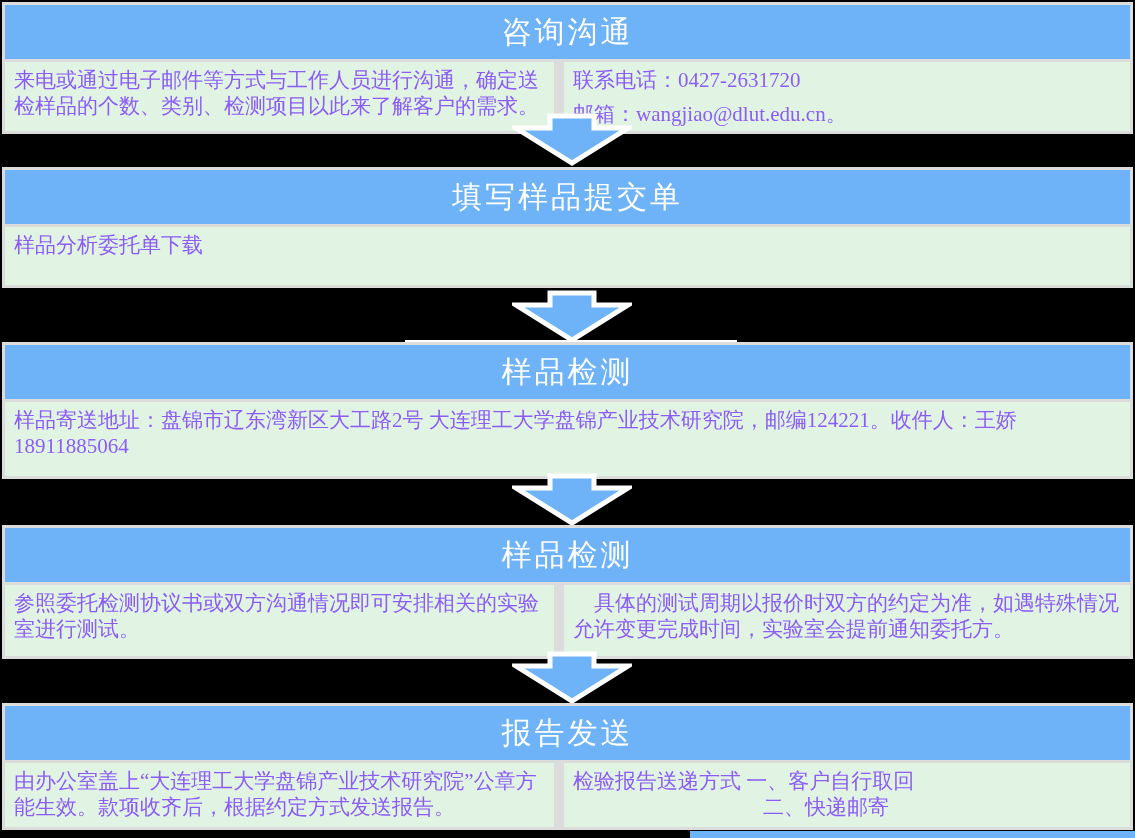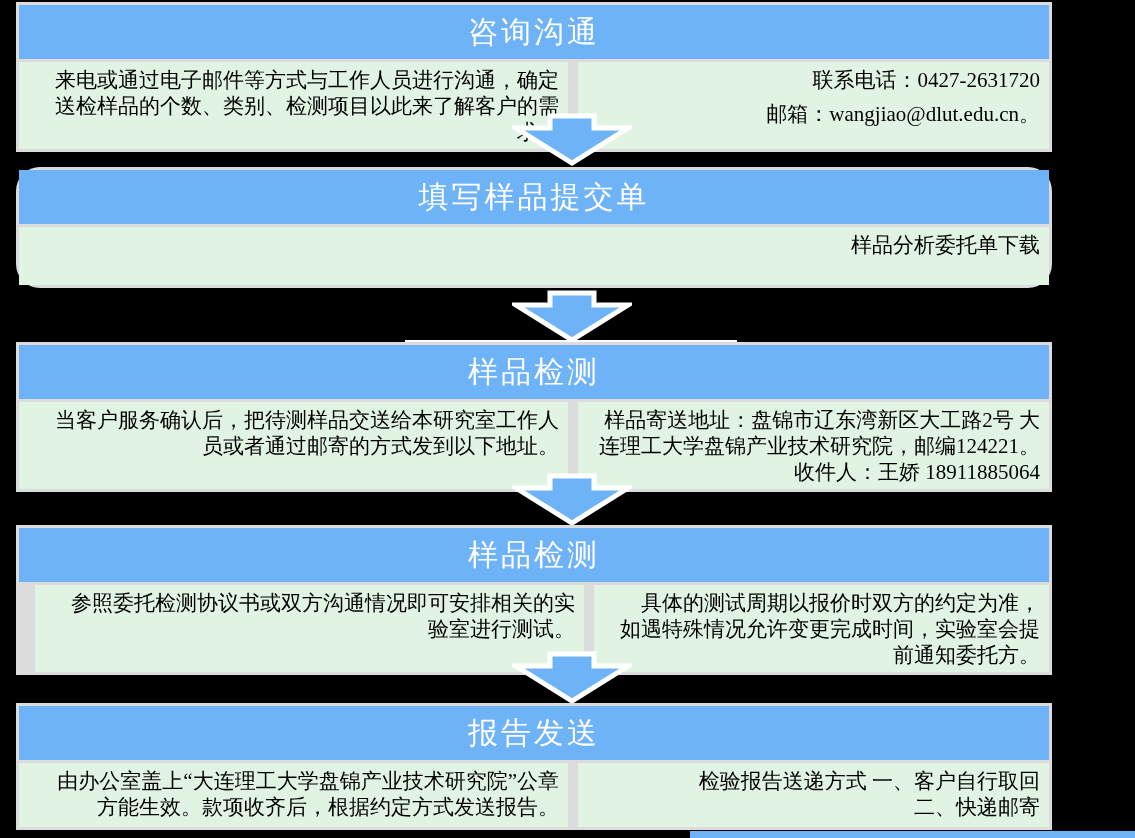--- a/index.html
+++ b/index.html
@@ -10,48 +10,47 @@
   }
   #stage {
     position: relative;
     width: 1135px;
     height: 838px;
     background: #000000;
     overflow: hidden;
   }
   .step {
     position: absolute;
-    left: 16px;
-    width: 1036px;
+    left: 2px;
+    width: 1131px;
     background: #DCDCDC;
     padding: 3px;
-    text-align: right;
   }
   .step-header {
     height: 54px;
     background: #6EB2F8;
     color: #FFFFFF;
     display: flex;
     align-items: center;
     justify-content: center;
     font-size: 30px;
     letter-spacing: 3px;
     font-weight: 500;
   }
   .step-body {
     display: flex;
     gap: 10px;
     margin-top: 3px;
   }
   .panel {
     background: #E1F4E3;
-    color: #000000;
+    color: #8b5cf6;
     font-size: 21px;
     line-height: 26px;
-    padding: 5px 9px 4px 21px;
+    padding: 5px 9px 4px 9px;
   }
   .panel.left  { width: 549px; }
   .panel.right { flex: 1; }
   .panel p + p { margin-top: 8px; }
   .panel.tight p + p { margin-top: 0; }
   .indent-2 { padding-left: 190px; }
   .arrow {
     position: absolute;
     width: 120px;
     height: 54px;
@@ -68,23 +67,23 @@
     background: #FFFFFF;
   }
   #bottom-strip {
     position: absolute;
     left: 690px; top: 831px;
     width: 445px; height: 7px;
     background: #6EB2F8;
   }
   
   #step-1 { top: 2px;   } #step-1 .step-body { min-height: 52px; }
-  #step-2 { top: 167px; border-radius: 24px; } #step-2 .step-body { min-height: 58px; }
+  #step-2 { top: 167px; } #step-2 .step-body { min-height: 58px; }
   #step-3 { top: 342px; } #step-3 .step-body { min-height: 74px; }
-  #step-4 { top: 525px; } #step-4 .step-body { min-height: 71px; margin-left: 16px; }
+  #step-4 { top: 525px; } #step-4 .step-body { min-height: 71px; }
   #step-5 { top: 703px; } #step-5 .step-body { min-height: 64px; }
 </style>
 </head>
 <body>
 
 <div id="stage">
 
   <div class="step" id="step-1">
     <div class="step-header">咨询沟通</div>
     <div class="step-body">
@@ -113,23 +112,20 @@
 
   <svg class="arrow" id="arrow-2" viewBox="0 0 120 54">
     <polygon points="38,3 82,3 82,15 116,15 60,50 4,15 38,15" fill="#6EB2F8" stroke="#FFFFFF" stroke-width="5" stroke-linejoin="miter"></polygon>
   </svg>
 
   <div id="white-line"></div>
 
   <div class="step" id="step-3">
     <div class="step-header">样品检测</div>
     <div class="step-body">
-      <div class="panel left">
-        <p>当客户服务确认后，把待测样品交送给本研究室工作人员或者通过邮寄的方式发到以下地址。</p>
-      </div>
       <div class="panel right">
         <p>样品寄送地址：盘锦市辽东湾新区大工路2号 大连理工大学盘锦产业技术研究院，邮编124221。收件人：王娇 18911885064</p>
       </div>
     </div>
   </div>
 
   <svg class="arrow" id="arrow-3" viewBox="0 0 120 54">
     <polygon points="38,3 82,3 82,15 116,15 60,50 4,15 38,15" fill="#6EB2F8" stroke="#FFFFFF" stroke-width="5" stroke-linejoin="miter"></polygon>
   </svg>
 

